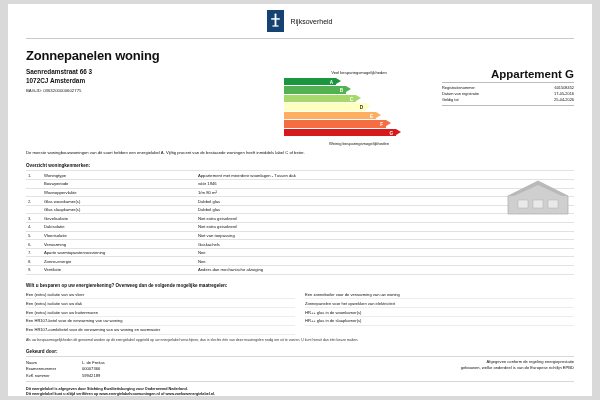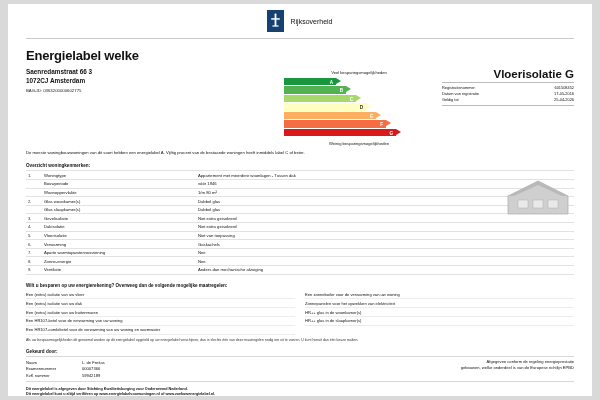--- a/index.html
+++ b/index.html
@@ -104,21 +104,21 @@
           <rect x="2.4" y="12.4" width="6.2" height="1.2"></rect>
         </g>
       </svg>
     </div>
     <div class="gov-title">Rijksoverheid</div>
   </div>
   <div class="rule"></div>
 
   <div class="content">
 
-    <div class="main-title">Energielabel welke</div>
+    <div class="main-title">Zonnepanelen woning</div>
 
     <div class="top-split" style="margin-top:0;">
       <div class="top-left">
         <div class="addr">Saenredamstraat 66 3</div>
         <div class="addr">1072CJ Amsterdam</div>
         <div class="bagid">BAG-ID: 0363200000602775</div>
       </div>
 
       <div class="top-mid">
         <div class="cap-label">Veel besparingsmogelijkheden</div>
@@ -141,21 +141,21 @@
           <div class="bar" style="--c:#f46d43;background:#f46d43;width:102px;">
               <span class="letter">F</span>
             </div>
           <div class="bar" style="--c:#d7191c;background:#d7191c;width:112px;">
               <span class="letter">G</span>
             </div>
         </div>
       </div>
 
       <div class="top-right">
-        <div class="elabel-title">Vloerisolatie G</div>
+        <div class="elabel-title">Appartement G</div>
         <div class="meta-wrap">
           <table class="meta-table">
             <tbody>
                 <tr>
               <td class="k">Registratienummer</td>
               <td class="v">601508452</td>
             </tr>
             <tr>
               <td class="k">Datum van registratie</td>
               <td class="v">17-05-2016</td>

